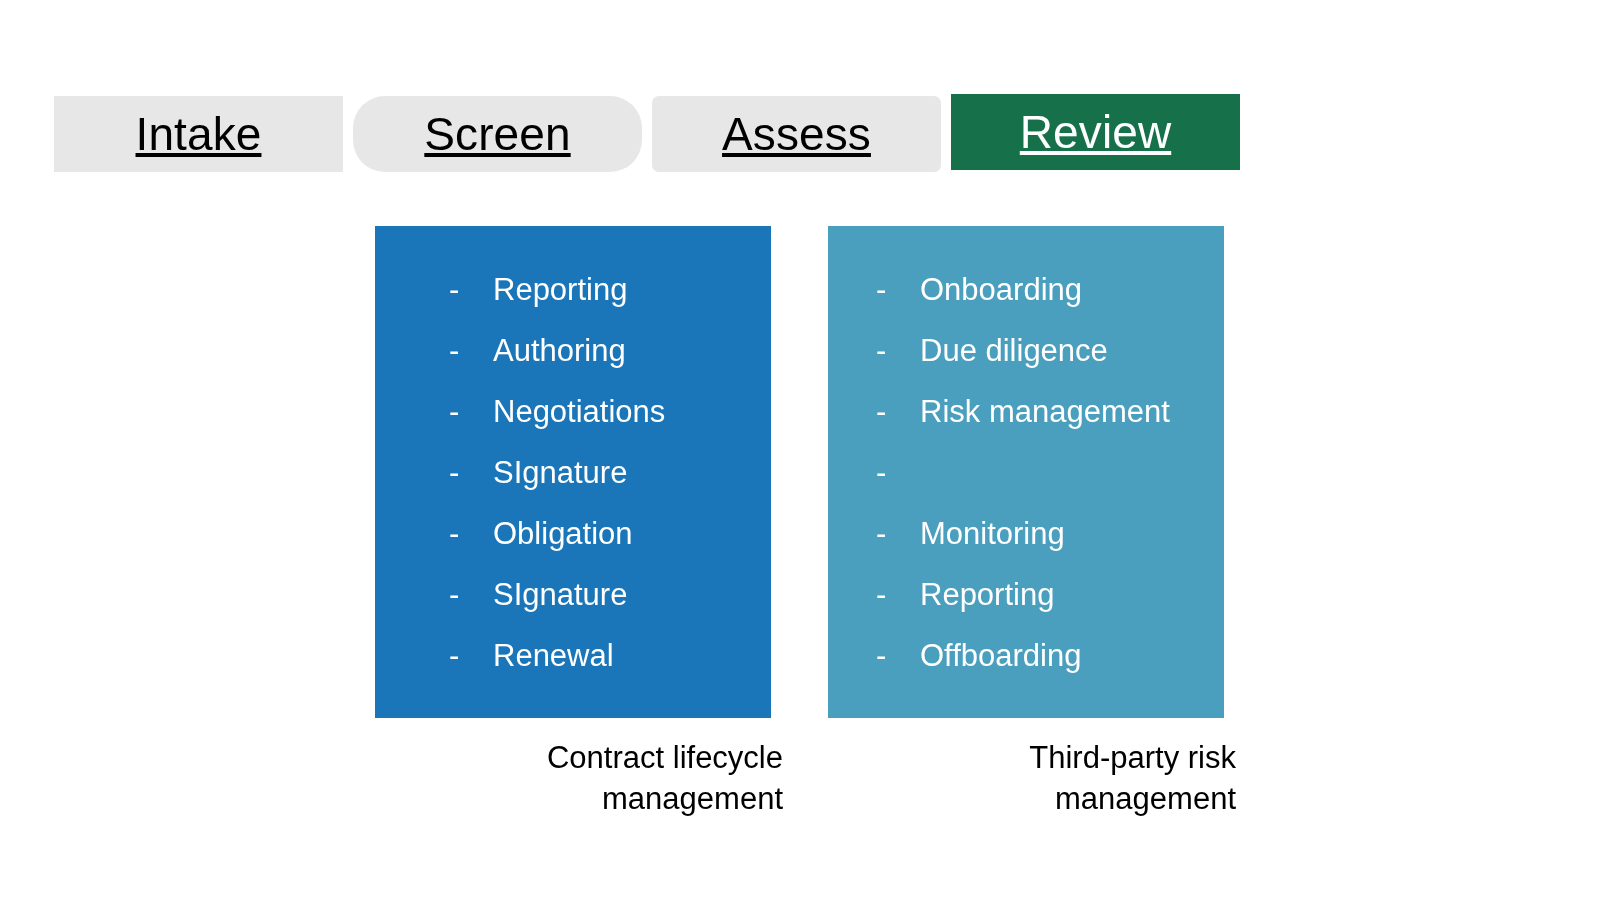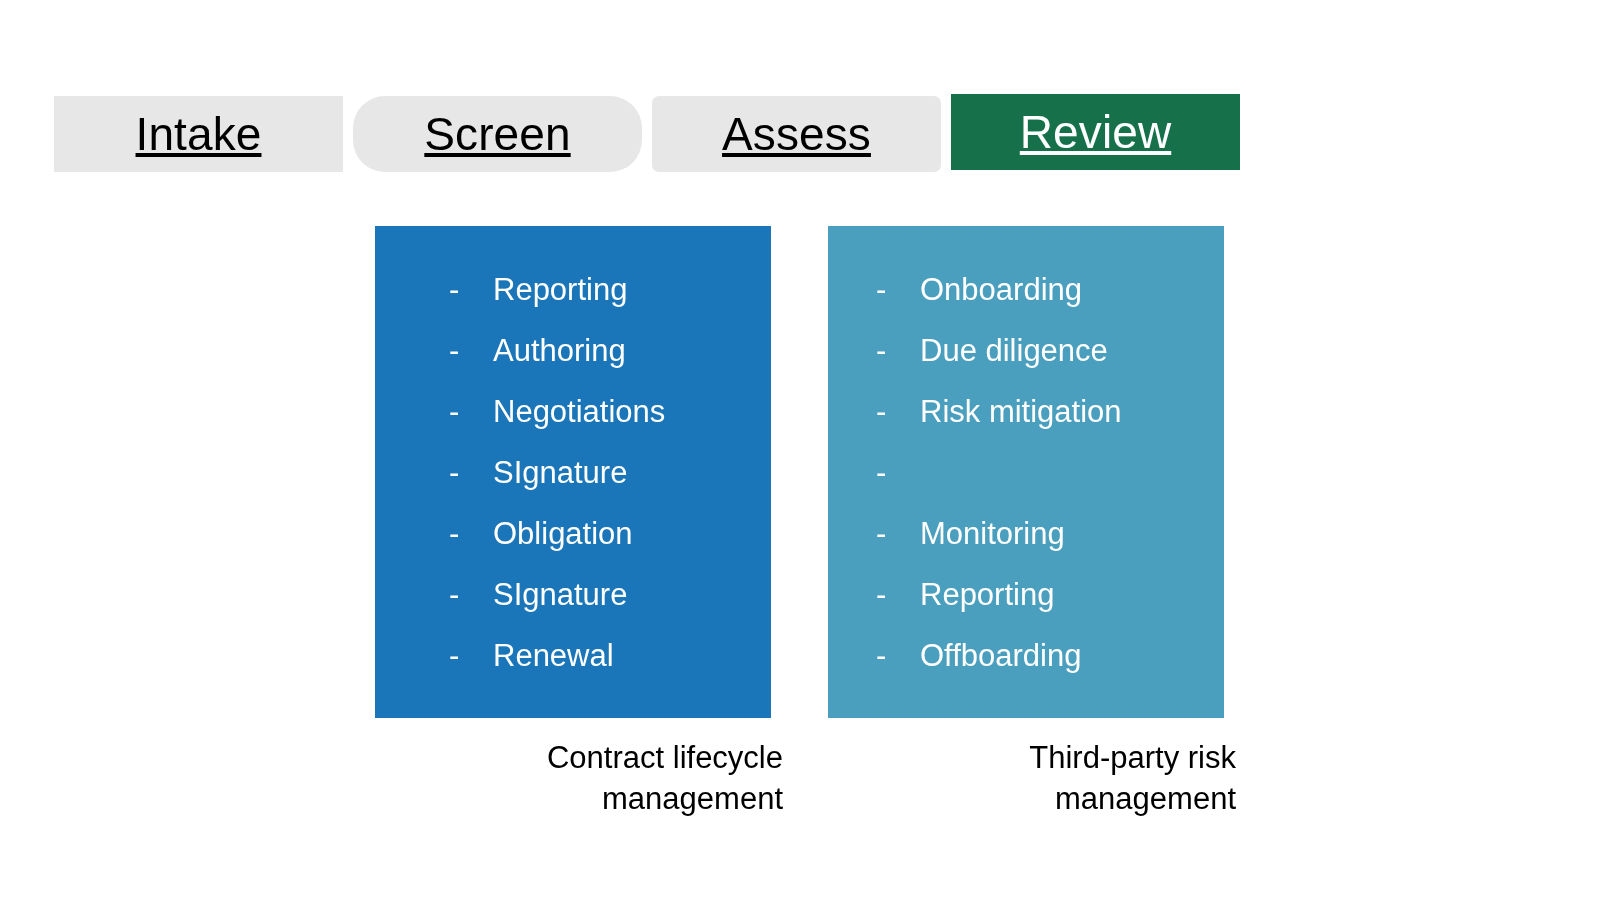--- a/index.html
+++ b/index.html
@@ -217,21 +217,21 @@
         <li>
           <span class="bullet-dash">-</span>
           <span class="item-label">Onboarding</span>
         </li>
         <li>
           <span class="bullet-dash">-</span>
           <span class="item-label">Due diligence</span>
         </li>
         <li>
           <span class="bullet-dash">-</span>
-          <span class="item-label">Risk mitigation</span>
+          <span class="item-label">Risk management</span>
         </li>
         <li>
           <span class="bullet-dash">-</span>
         </li>
         <li>
           <span class="bullet-dash">-</span>
           <span class="item-label">Monitoring</span>
         </li>
         <li>
           <span class="bullet-dash">-</span>

